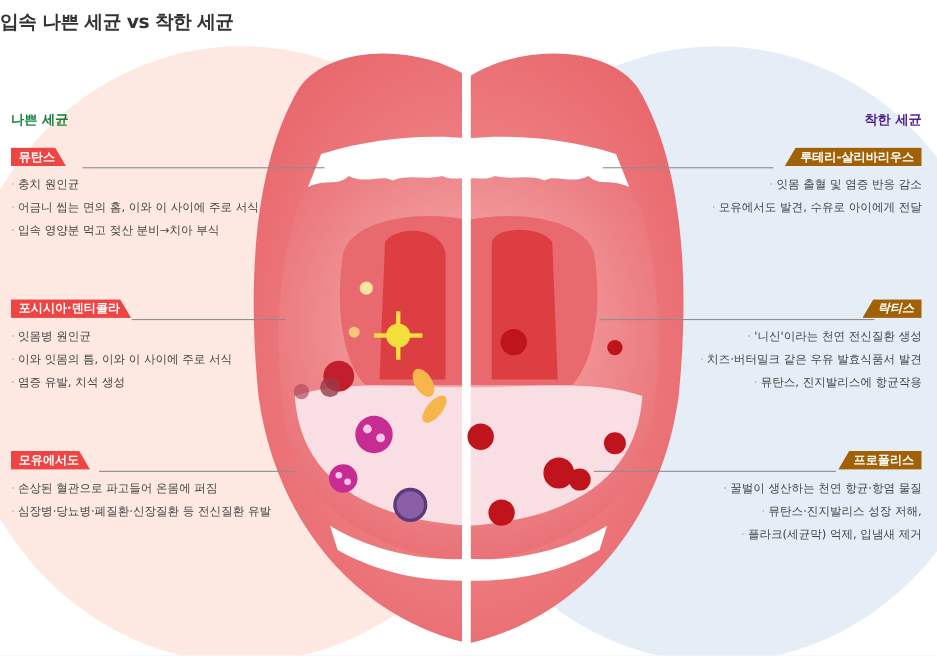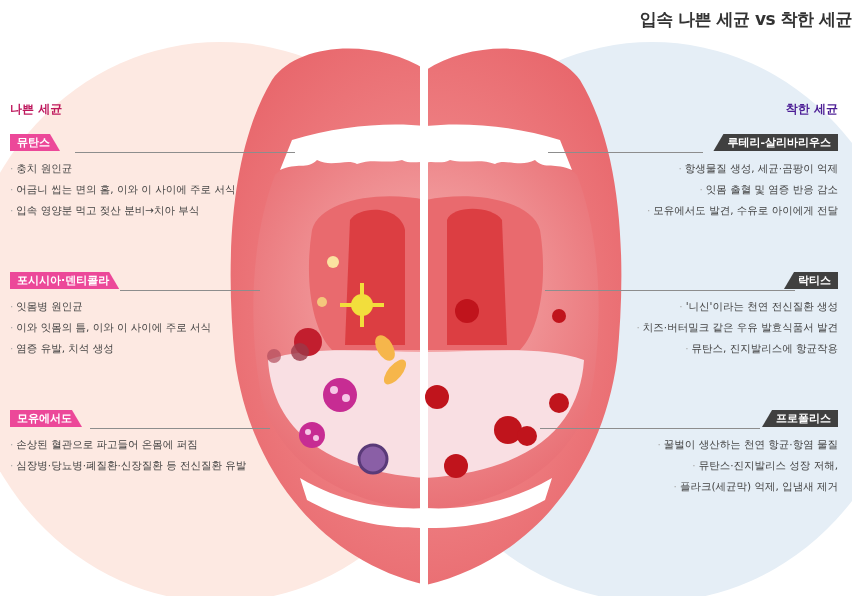--- a/index.html
+++ b/index.html
@@ -2,30 +2,30 @@
 <html><head>
 <meta charset="utf-8">
 <style>
   html, body { margin:0; padding:0; }
   body { width:852px; height:596px; background:#ffffff; position:relative; overflow:hidden;
          font-family:"DejaVu Sans", "Liberation Sans", sans-serif; }
   .bg-left { position:absolute; left:-40px; top:42px; width:520px; height:560px; border-radius:50%;
              background:#fde9e2; }
   .bg-right { position:absolute; left:392px; top:42px; width:520px; height:560px; border-radius:50%;
               background:#e5eef6; }
-  .title { position:absolute; top:8px; left:0; width:852px; text-align:right; font-weight:bold;
+  .title { position:absolute; top:8px; left:0; width:852px; text-align:left; font-weight:bold;
            font-size:17px; color:#333; letter-spacing:-0.5px; }
   svg.mouth { position:absolute; left:0; top:0; }
   .section-head { position:absolute; font-size:12px; font-weight:bold; }
-  .section-head.left { left:10px; top:101px; color:#be185d; }
+  .section-head.left { left:10px; top:101px; color:#15803d; }
   .section-head.right { right:14px; top:101px; color:#4c1d95; }
   .tag { position:absolute; height:17px; line-height:17px; font-size:11px; font-weight:bold; color:#fff;
          padding:0 10px 0 7px; }
-  .tag.red { background:#ec4899; clip-path:polygon(0 0, calc(100% - 10px) 0, 100% 100%, 0 100%); }
-  .tag.teal { background:#404040; padding:0 7px 0 14px; clip-path:polygon(10px 0, 100% 0, 100% 100%, 0 100%); }
+  .tag.red { background:#ef4444; clip-path:polygon(0 0, calc(100% - 10px) 0, 100% 100%, 0 100%); }
+  .tag.teal { background:#a16207; padding:0 7px 0 14px; clip-path:polygon(10px 0, 100% 0, 100% 100%, 0 100%); }
   .leader { position:absolute; height:1px; background:#8d8d8d; }
   .bullets { position:absolute; font-size:10.5px; color:#444; line-height:21px; }
   .bullets.right { text-align:right; }
   .bullets div::before { content:"·"; color:#aaa; margin-right:3px; }
   .bullets.right div::before { content:"·"; }
 </style>
 </head>
 <body>
 
 <div class="bg-left"></div>
@@ -120,26 +120,25 @@
 <div class="tag red" style="left:10px;top:410px;">모유에서도</div>
 <div class="bullets" style="left:10px;top:434px;">
   <div>손상된 혈관으로 파고들어 온몸에 퍼짐</div>
   <div>심장병·당뇨병·폐질환·신장질환 등 전신질환 유발</div>
 </div>
 
 <div class="section-head right">착한 세균</div>
 
 <div class="tag teal" style="right:14px;top:134px;">루테리-살리바리우스</div>
 <div class="bullets right" style="right:14px;top:158px;">
-  <div>항생물질 생성, 세균·곰팡이 억제</div>
   <div>잇몸 출혈 및 염증 반응 감소</div>
   <div>모유에서도 발견, 수유로 아이에게 전달</div>
 </div>
 
-<div class="tag teal" style="right:14px;top:272px;">락티스</div>
+<div class="tag teal" style="right:14px;top:272px;font-style:italic;">락티스</div>
 <div class="bullets right" style="right:14px;top:296px;">
   <div>'니신'이라는 천연 전신질환 생성</div>
   <div>치즈·버터밀크 같은 우유 발효식품서 발견</div>
   <div>뮤탄스, 진지발리스에 항균작용</div>
 </div>
 
 <div class="tag teal" style="right:14px;top:410px;">프로폴리스</div>
 <div class="bullets right" style="right:14px;top:434px;margin-left:16px;">
   <div>꿀벌이 생산하는 천연 항균·항염 물질</div>
   <div>뮤탄스·진지발리스 성장 저해,</div>

